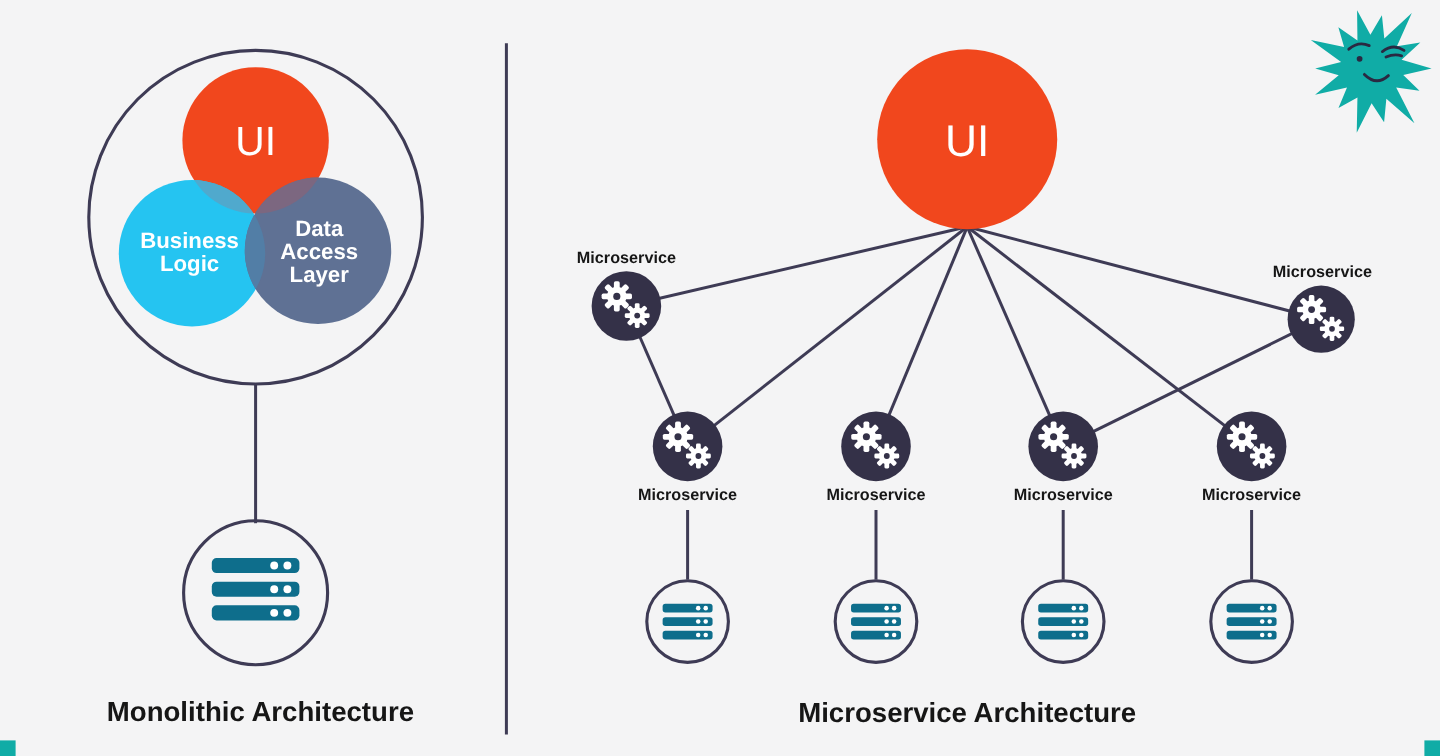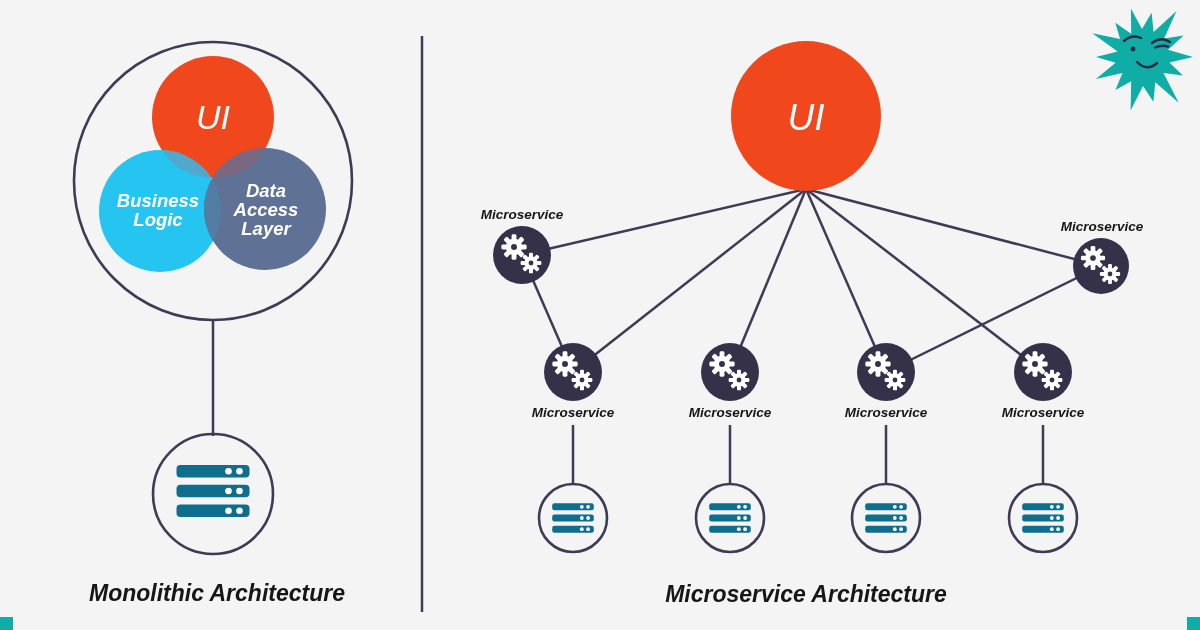--- a/index.html
+++ b/index.html
@@ -1,18 +1,18 @@
 <!DOCTYPE html>
 <html style="--background: #F4F4F5; --orange: #F1471D; --cyan: #25C4F1; --slate: #5F7194; --overlap-ui-business: #50A9CD; --overlap-ui-data: #7C6780; --overlap-business-data: #527EA6; --overlap-center: #5C7B9B; --navy: #3E3B55; --node-fill: #343148; --teal-server: #0E6E8C; --teal-star: #10ACA6; --face-stroke: #2A2942; --text-dark: #161616;"><head>
 <meta charset="utf-8">
 <style>
   html,body{margin:0;padding:0;}
   body{width:1200px;height:630px;overflow:hidden;background:var(--background,#F4F4F5);
        font-family:"Liberation Sans",sans-serif;}
-  .canvas{position:relative;width:1200px;height:630px;font-style:italic;}
+  .canvas{position:relative;width:1200px;height:630px;}
   svg{display:block;}
   
   .f-orange{fill:var(--orange);}
   .f-cyan{fill:var(--cyan);}
   .f-slate{fill:var(--slate);}
   .f-ov-ub{fill:var(--overlap-ui-business);}
   .f-ov-ud{fill:var(--overlap-ui-data);}
   .f-ov-bd{fill:var(--overlap-business-data);}
   .f-ov-c{fill:var(--overlap-center);}
   .f-node{fill:var(--node-fill);}

